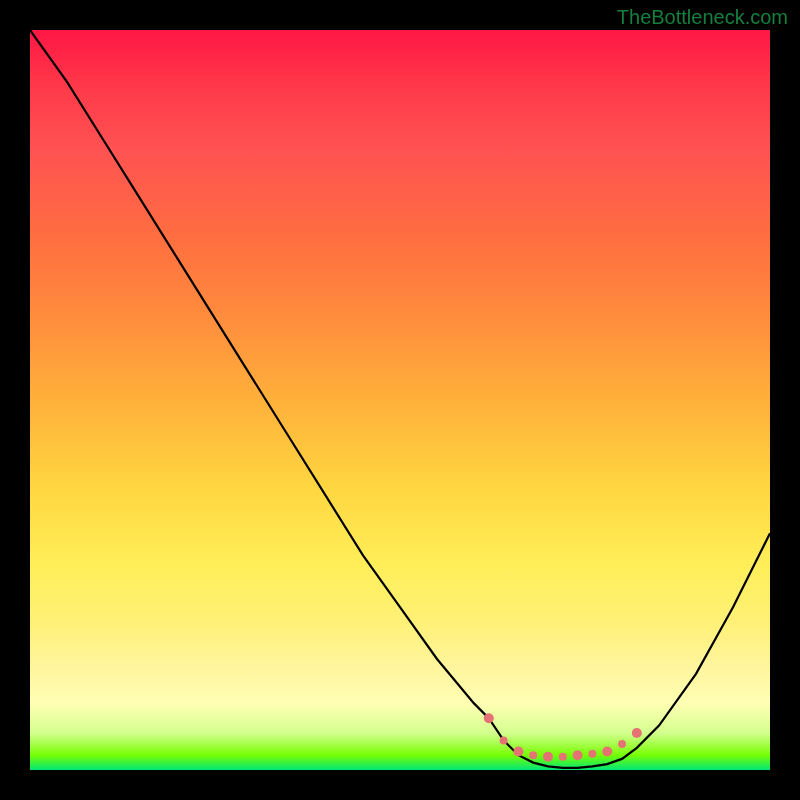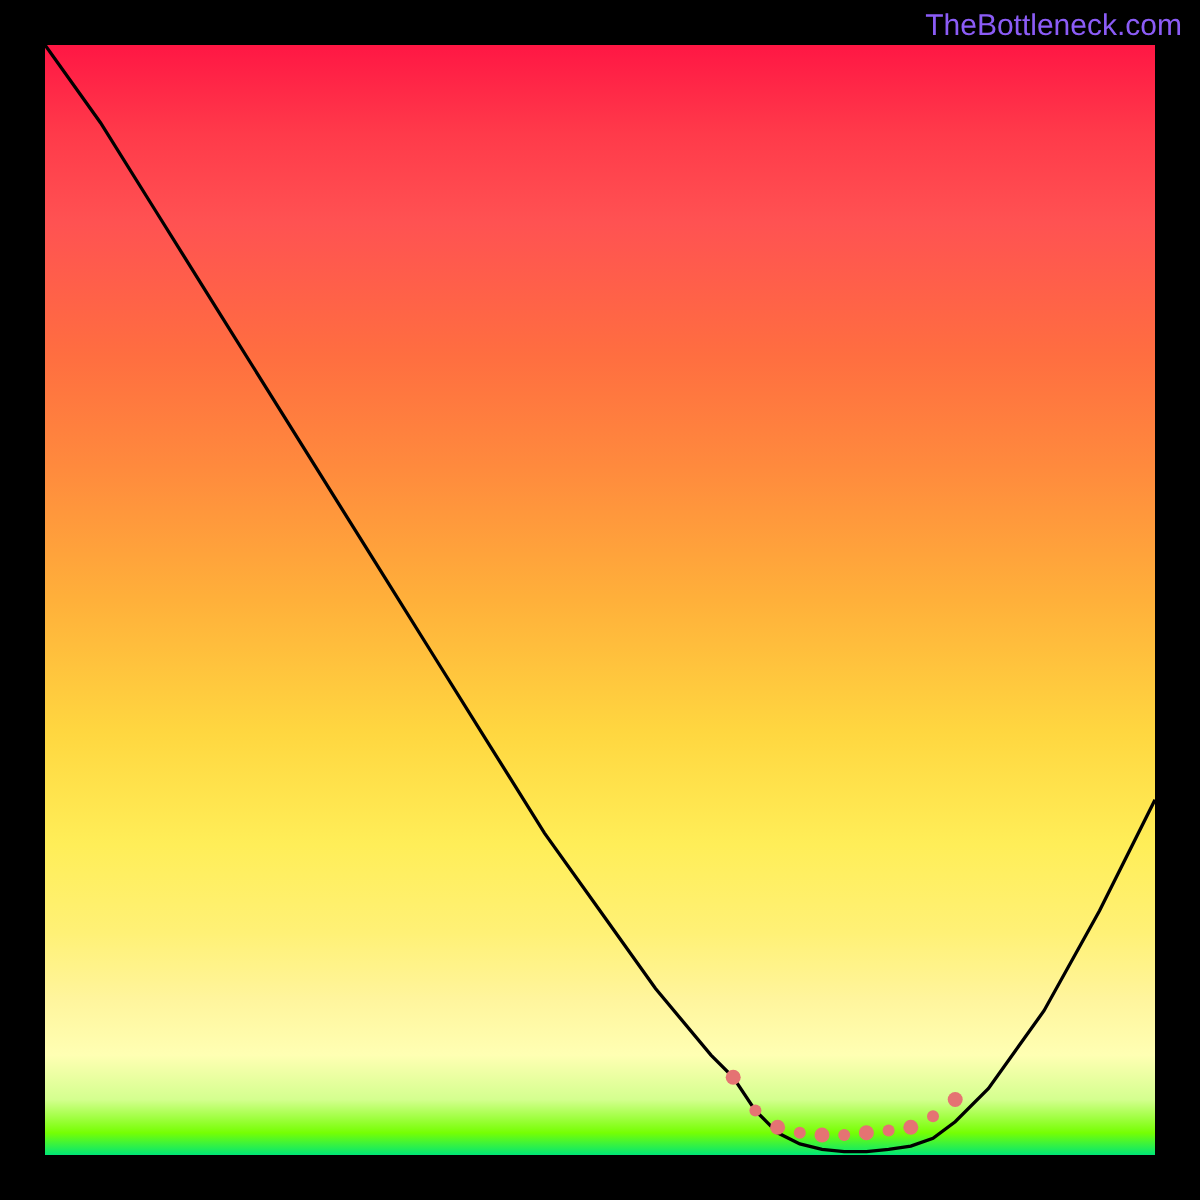--- a/index.html
+++ b/index.html
@@ -1,17 +1,17 @@
 <!DOCTYPE html>
 <html><head>
 <meta charset="utf-8">
 <style>
   * { margin: 0; padding: 0; box-sizing: border-box; }
   body { width: 800px; height: 800px; background: #000; position: relative; font-family: Arial, sans-serif; }
-  .watermark { position: absolute; top: 6px; right: 12px; color: #8b5cf6; font-size: 20px; font-weight: 500; z-index: 10; }
+  .watermark { position: absolute; top: 6px; right: 12px; color: #15803d; font-size: 20px; font-weight: 500; z-index: 10; }
   .chart-area { position: absolute; top: 30px; left: 30px; width: 740px; height: 740px; }
   .gradient-bg { width: 100%; height: 100%; background: linear-gradient(to bottom,
       #ff1744 0%,
       #ff3a4a 8%,
       #ff5252 16%,
       #ff6e40 28%,
       #ff8a3d 38%,
       #ffb03a 50%,
       #ffd740 62%,
       #ffee58 72%,

